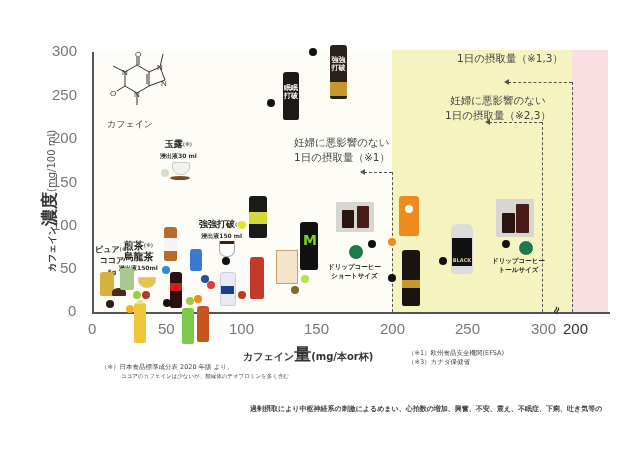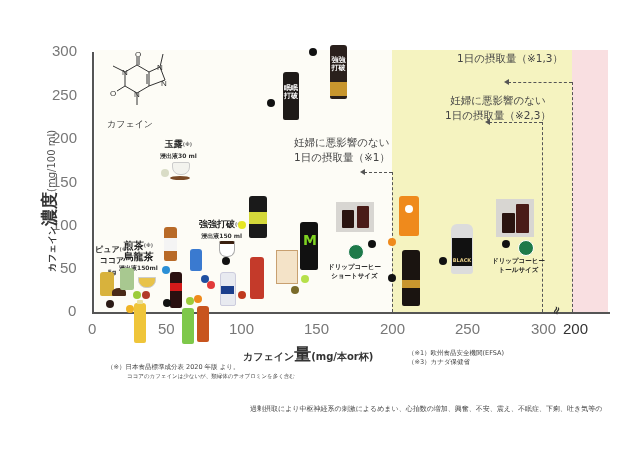--- a/index.html
+++ b/index.html
@@ -22,21 +22,21 @@
   .dash-v{border-left:1.4px dashed #555;width:0;}
   .arrowhead{width:0;height:0;border-top:3px solid transparent;border-bottom:3px solid transparent;border-right:5px solid #555;}
   .limit-text{font-size:10.5px;color:#444;text-align:center;line-height:15px;white-space:nowrap;}
   .prod-label{font-weight:bold;color:#222;text-align:center;white-space:nowrap;line-height:11px;}
   .sup{font-size:5px;color:#666;vertical-align:top;}
   .sub-small{font-size:6px;font-weight:bold;color:#333;}
   .bottle{border-radius:3px 3px 2px 2px;}
   .cap{border-radius:1px;}
   .note{font-size:6.5px;color:#444;line-height:9px;white-space:nowrap;}
   .footnote{font-size:6.5px;color:#444;line-height:8.5px;white-space:nowrap;}
-  .warning{font-size:7px;color:#444;line-height:11px;white-space:nowrap;}
+  .warning{font-size:7px;color:#444;line-height:11px;white-space:nowrap;font-weight:bold;}
   .molecule{font-size:9px;color:#333;}
   .break-mark{font-size:11px;color:#333;font-weight:bold;}
 </style>
 </head>
 <body>
 
 <div class="abs zone-white" style="left:95px;top:50px;width:297px;height:262px;"></div>
 <div class="abs zone-yellow" style="left:392px;top:50px;width:180px;height:262px;"></div>
 <div class="abs zone-pink" style="left:572px;top:50px;width:36px;height:262px;"></div>
 
@@ -227,21 +227,21 @@
 <div class="abs dot" style="left:295px;top:290px;background:#7a6b2a;"></div>
 <div class="abs dot" style="left:305px;top:279px;background:#b6e04a;"></div>
 <div class="abs dot" style="left:271px;top:103px;background:#111111;"></div>
 <div class="abs dot" style="left:313px;top:52px;background:#111111;"></div>
 <div class="abs dot" style="left:372px;top:244px;background:#111111;"></div>
 <div class="abs dot" style="left:392px;top:242px;background:#ef8a1c;"></div>
 <div class="abs dot" style="left:392px;top:278px;background:#111111;"></div>
 <div class="abs dot" style="left:443px;top:261px;background:#111111;"></div>
 <div class="abs dot" style="left:506px;top:244px;background:#111111;"></div>
 
-<div class="abs note" style="left:107px;top:363px;">
+<div class="abs note" style="left:101px;top:363px;">
   <div>（※）日本食品標準成分表 2020 年版 より。</div>
   <div style="padding-left:20px;font-size:5.5px;">ココアのカフェインは少ないが、類縁体のテオブロミンを多く含む</div>
 </div>
 <div class="abs footnote" style="left:408px;top:349px;">
   <div>（※1）欧州食品安全機関(EFSA)</div>
   <div>（※3）カナダ保健省</div>
 </div>
 <div class="abs warning" style="left:250px;top:404px;">
   <div>過剰摂取により中枢神経系の刺激によるめまい、心拍数の増加、興奮、不安、震え、不眠症、下痢、吐き気等の</div>
 </div>

